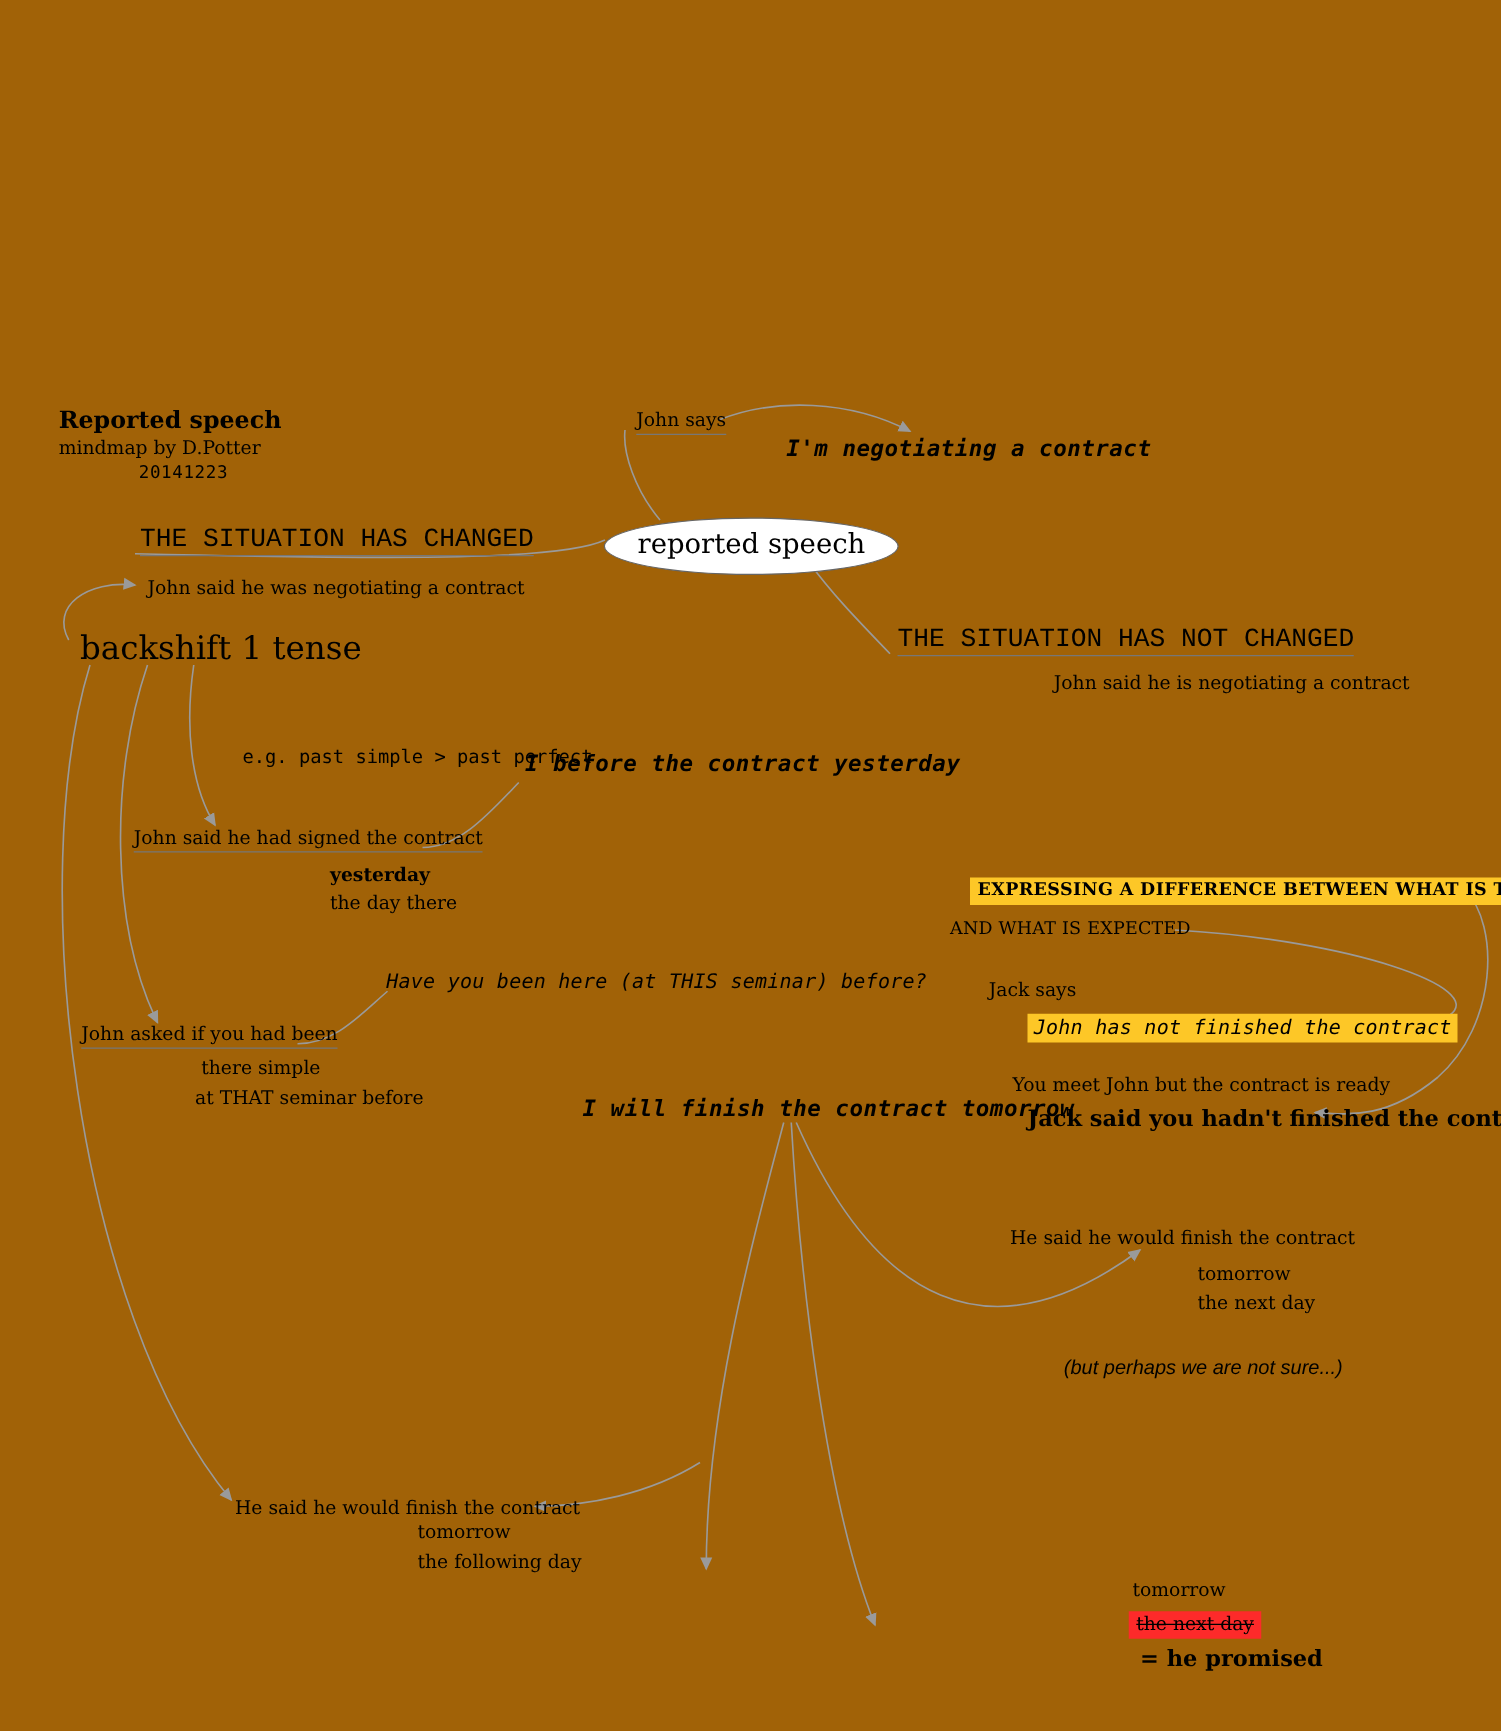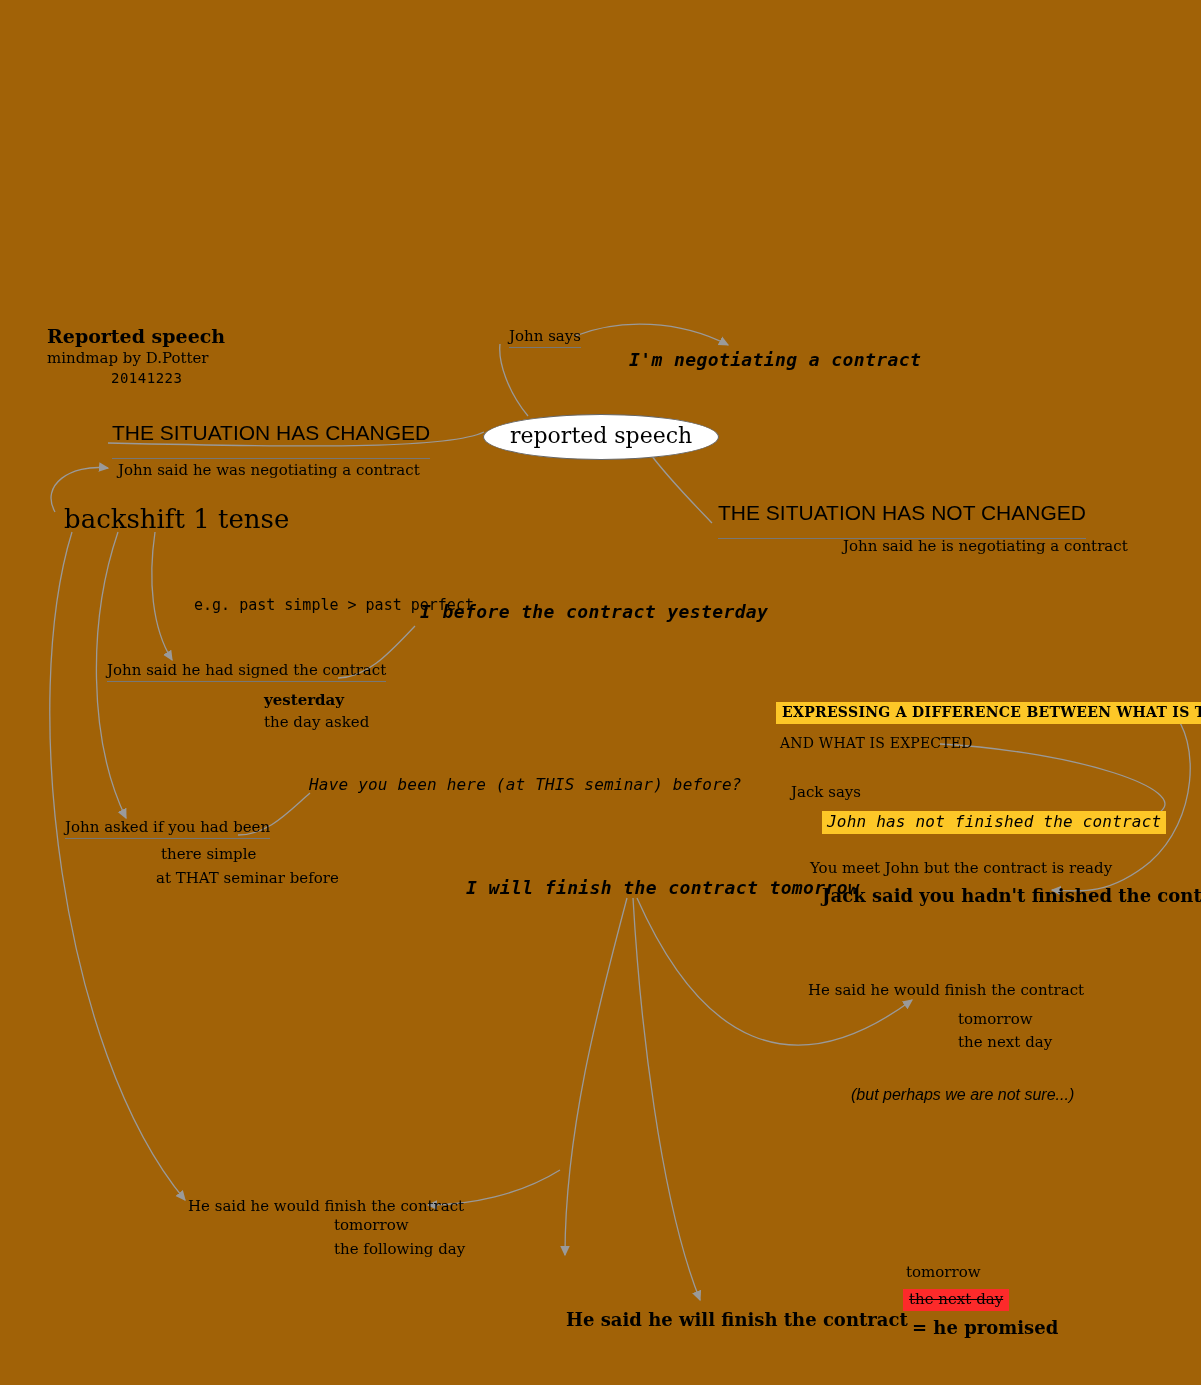--- a/index.html
+++ b/index.html
@@ -40,24 +40,24 @@
   .title-sub {
     font-family: "DejaVu Serif", serif;
     font-size: 15px;
   }
   .title-date {
     font-family: "DejaVu Sans Mono", monospace;
     font-size: 14px;
     letter-spacing: 0.5px;
   }
   .heading-caps {
-    font-family: Liberation Sans, sans-serif;
+    font-family: Liberation Mono, monospace;
     font-size: 21px;
     border-bottom: 1px solid #777777;
-    padding-bottom: 14px;
+    padding-bottom: 0;
   }
   .hub {
     font-family: "DejaVu Serif", serif;
     font-size: 26px;
   }
   .ellipse-node {
     font-family: "DejaVu Serif", serif;
     font-size: 22px;
     border: 1px solid #666666;
     border-radius: 50%;
@@ -186,43 +186,42 @@
 
   <div class="node heading-caps" style="left:718px; top:501px;">THE SITUATION HAS NOT CHANGED</div>
   <div class="node plain" style="left:843px; top:538px;">John said he is negotiating a contract</div>
 
   <div class="node hub" style="left:64px; top:505px;">backshift 1 tense</div>
 
   <div class="node mono-note" style="left:194px; top:597px;">e.g. past simple &gt; past perfect</div>
   <div class="node quote" style="left:420px; top:602px;">I before the contract  yesterday</div>
   <div class="node plain-underline" style="left:107px; top:662px;">John said he had signed the contract</div>
   <div class="node plain" style="left:264px; top:692px;font-weight:bold;">yesterday</div>
-  <div class="node plain" style="left:264px; top:714px;">the day asked</div>
+  <div class="node plain" style="left:264px; top:714px;">the day there</div>
 
   <div class="node quote-small" style="left:309px; top:776px;">Have you been here (at THIS seminar) before?</div>
   <div class="node plain-underline" style="left:65px; top:819px;">John asked if you had been</div>
   <div class="node plain" style="left:161px; top:846px;">there simple</div>
   <div class="node plain" style="left:156px; top:870px;">at THAT seminar before</div>
 
   <div class="node hl-yellow-bold" style="left:776px; top:702px;">EXPRESSING A DIFFERENCE BETWEEN WHAT IS TRUE</div>
-  <div class="node caps-small" style="left:780px; top:736px;">AND WHAT IS EXPECTED</div>
+  <div class="node caps-small" style="left:760px; top:736px;">AND WHAT IS EXPECTED</div>
   <div class="node plain" style="left:791px; top:784px;">Jack says</div>
   <div class="node quote-small hl-yellow" style="left:822px; top:811px;">John has not finished the contract</div>
   <div class="node plain" style="left:810px; top:860px;">You meet John but the contract is ready</div>
   <div class="node bold-stmt" style="left:822px; top:886px;">Jack said you hadn't finished the contract</div>
 
   <div class="node quote" style="left:466px; top:878px;">I will finish the contract tomorrow</div>
 
   <div class="node plain" style="left:808px; top:982px;">He said he would finish the contract</div>
   <div class="node plain" style="left:958px; top:1011px;">tomorrow</div>
   <div class="node plain" style="left:958px; top:1034px;">the next day</div>
   <div class="node italic-serif" style="left:851px; top:1086px;">(but perhaps we are not sure...)</div>
 
   <div class="node plain" style="left:188px; top:1198px;">He said he would finish the contract</div>
   <div class="node plain" style="left:334px; top:1217px;">tomorrow</div>
   <div class="node plain" style="left:334px; top:1241px;">the following day</div>
 
-  <div class="node bold-stmt" style="left:566px; top:1310px;">He said he will finish the contract</div>
   <div class="node plain" style="left:906px; top:1264px;">tomorrow</div>
   <div class="node plain hl-red" style="left:903px; top:1289px;">the next day</div>
   <div class="node bold-stmt" style="left:912px; top:1318px;">= he promised</div>
 
 </div>
 
 </body></html>

